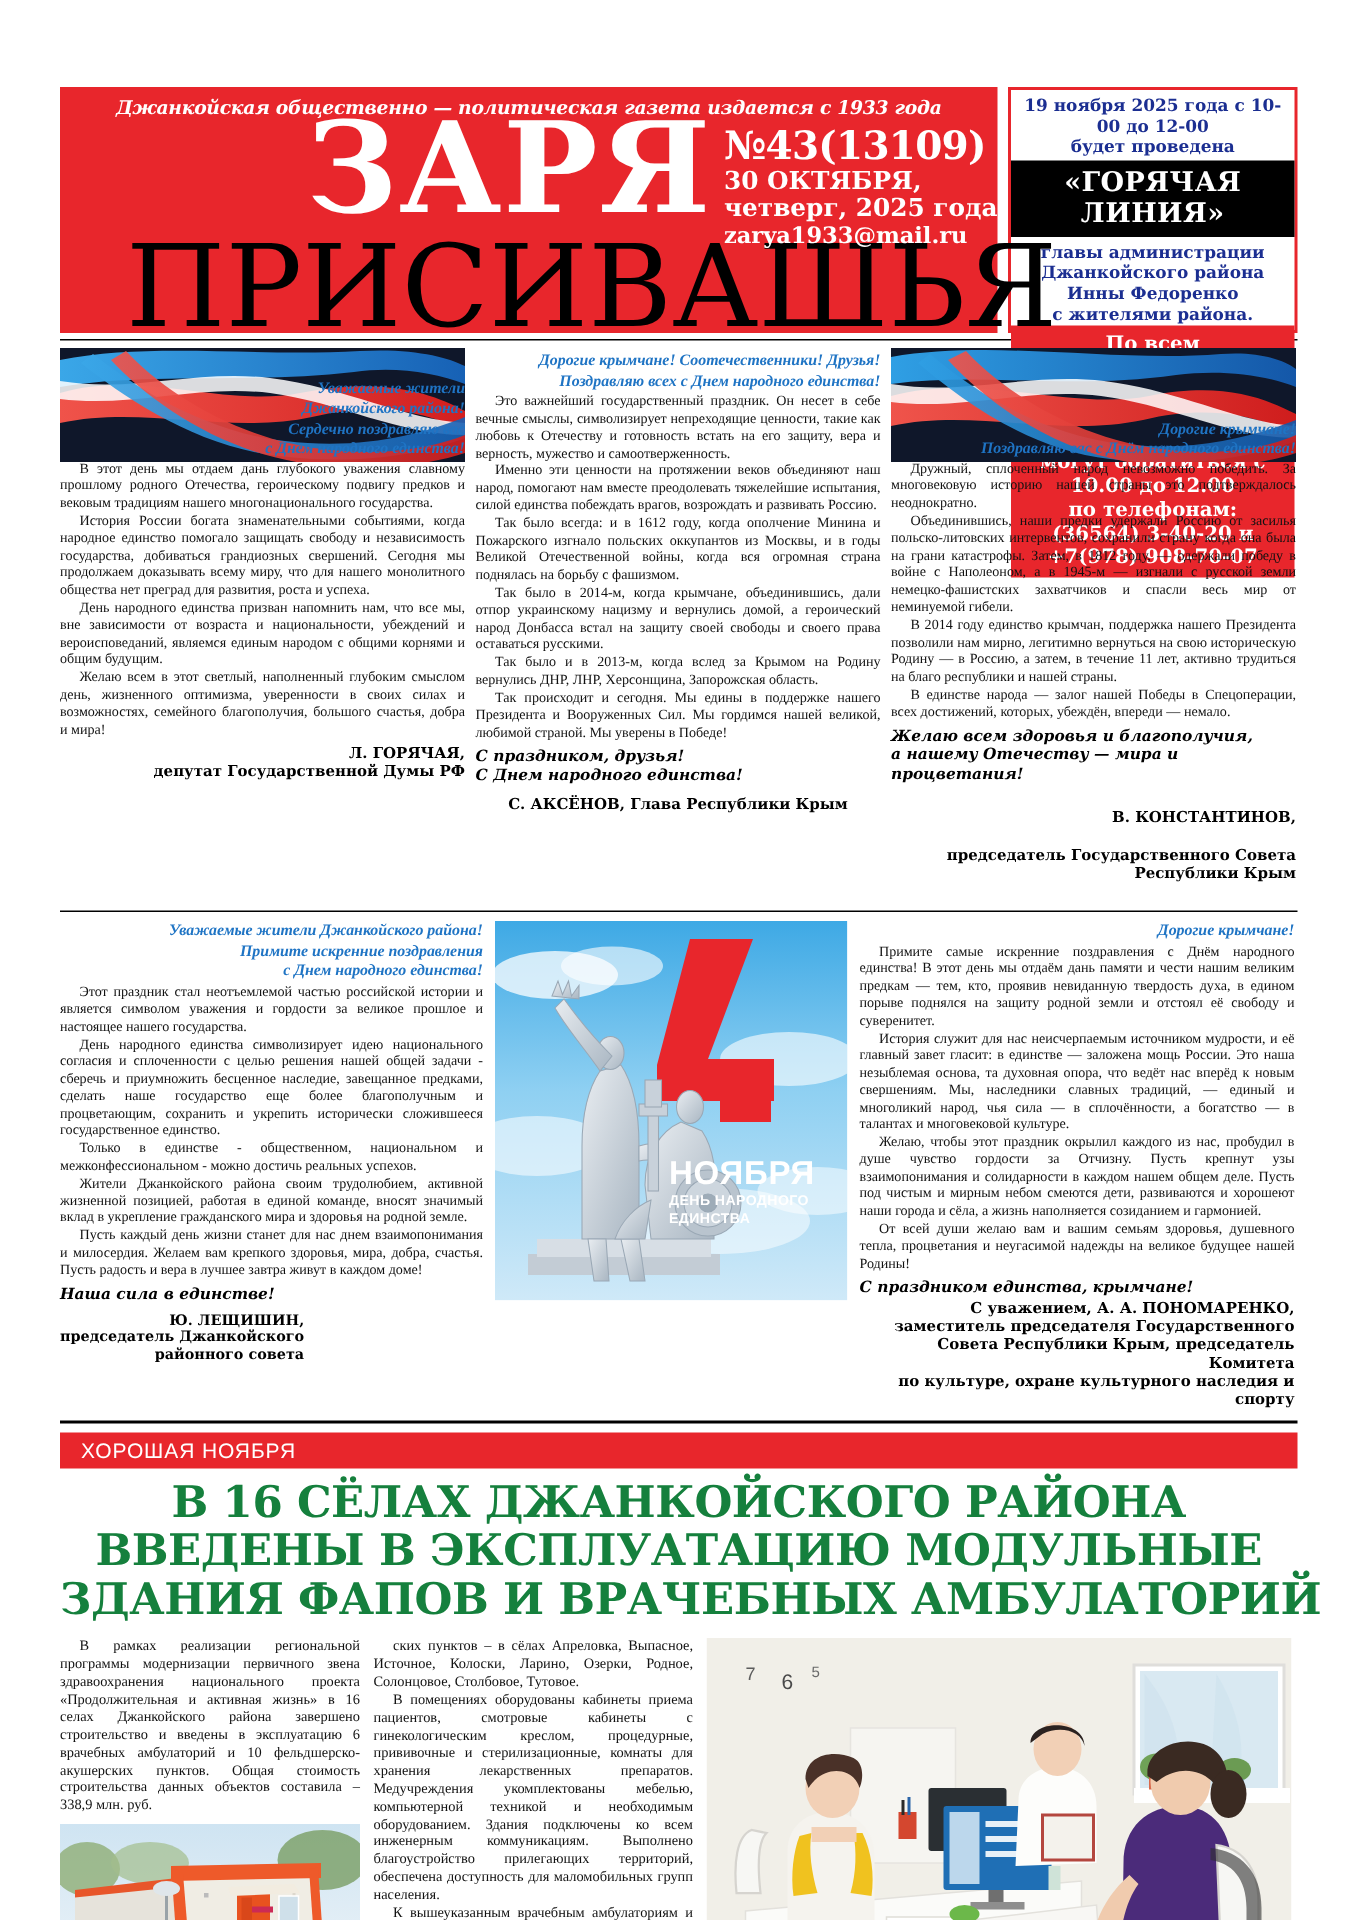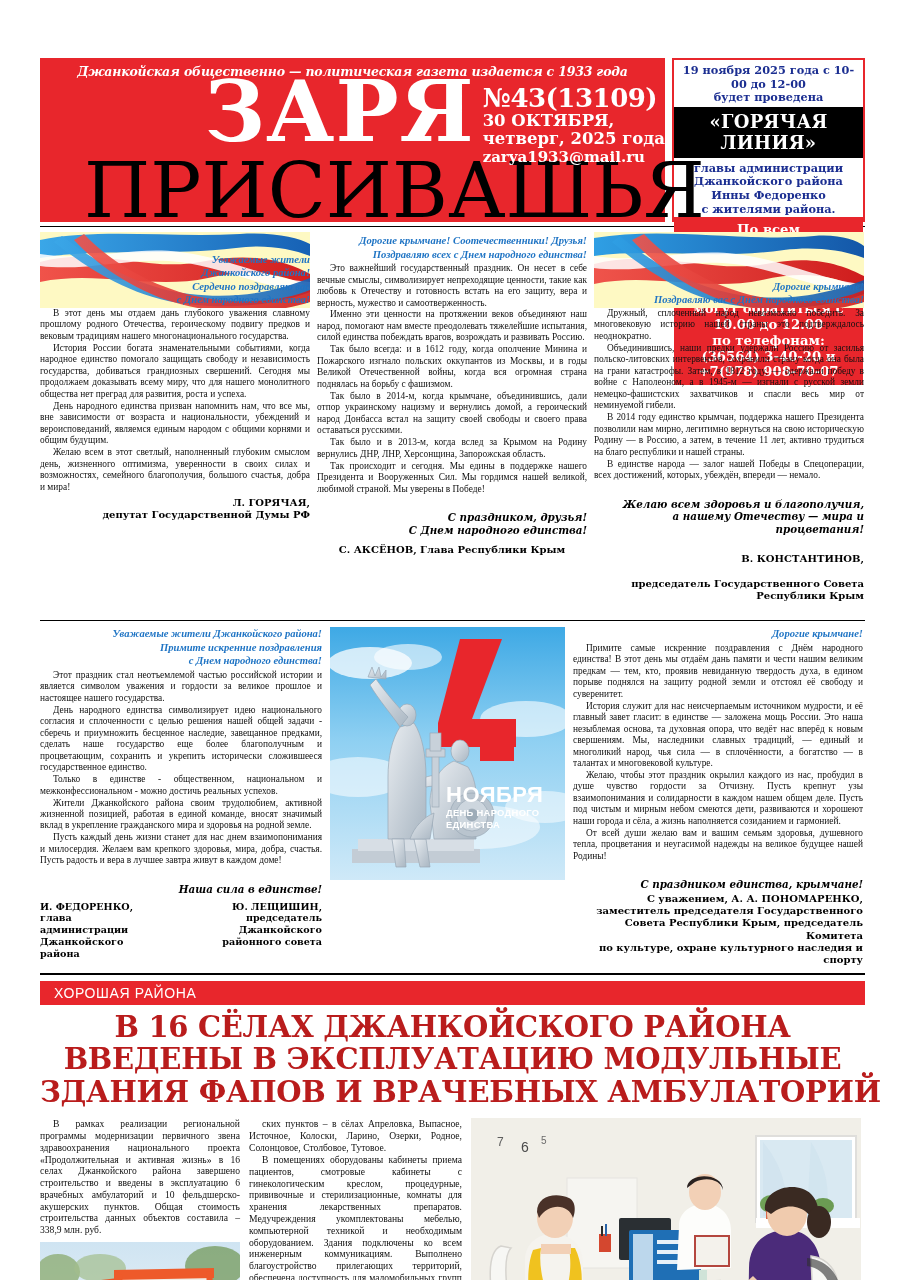--- a/index.html
+++ b/index.html
@@ -60,21 +60,21 @@
   .hl-bottom { background: #e8262c; color: #fff; text-align: center; font-weight: bold;
                font-size: 13.2px; line-height: 1.2; padding: 5px 3px 5px; flex: 1; }
 
   
   .rule { border-top: 1px solid #000; margin-top: 4px; }
   .greet-row { display: flex; gap: 7px; margin-top: 5px; }
   .gcol { width: 270px; }
   .gcol.mid { width: 270px; padding-top: 2px; }
   .ribbon {
     height: 76px; width: 100%; position: relative; overflow: hidden;
-    background: #fef9c3;
+    background: #0f172a;
   }
   .ribbon svg { display:block; width:100%; height:100%; }
   .greet-head {
     color: #1f74c4; font-style: italic; font-weight: bold;
     font-size: 10.6px; line-height: 1.28; text-align: right;
   }
   .ribbon-head {
     position: absolute; left: 0; right: 0; bottom: 1px; z-index: 3;
   }
   .body-text {
@@ -84,21 +84,21 @@
   }
   .body-text p { margin-bottom: 0.5px; }
   .sig {
     font-family: "DejaVu Serif", serif;
     font-weight: bold; font-size: 10px; line-height: 1.22;
     text-align: right; margin-top: 4px;
   }
   .sig-c { text-align: center; }
   .italic-center {
     font-style: italic; font-weight: bold; font-size: 10.3px;
-    text-align: right; line-height: 1.25; margin-top: 16px;
+    text-align: left; line-height: 1.25; margin-top: 3px;
     font-family: "DejaVu Serif", serif;
   }
 
   
   .row2 { display: flex; gap: 8px; margin-top: 6px; }
   .r2-left { width: 282px; }
   .r2-mid { width: 235px; }
   .r2-right { width: 290px; }
   .poster {
     width: 100%; height: 253px; position: relative; overflow: hidden;
@@ -109,21 +109,21 @@
              line-height: 1.22; }
   .sig2row .left { text-align: left; }
   .sig2row .right { text-align: right; }
 
   
   .news-sep { border-top: 2px solid #000; margin-top: 7px; }
   .kicker-bar { background:#e8262c; height:24px; margin-top:6px; display:flex; align-items:center; }
   .kicker-bar span { color:#fff; font-family:"Liberation Sans", sans-serif; font-size:14px;
                      letter-spacing:0.6px; padding-left:14px; }
   .headline {
-    color: #b91c1c; font-family: "DejaVu Serif", serif; font-weight: bold;
+    color: #15803d; font-family: "DejaVu Serif", serif; font-weight: bold;
     font-size: 29px; line-height: 1.08; text-align: center;
     margin-top: 7px; letter-spacing: -0.3px; white-space: nowrap;
   }
   .headline div { margin-bottom: 1px; }
 
   
   .article { display: flex; gap: 9px; margin-top: 10px; }
   .acol1 { width: 200px; }
   .acol2 { width: 213px; }
   .acol3 { width: 390px; }
@@ -277,25 +277,20 @@
 с Днем народного единства!</div>
       <div class="body-text">
         <p>Этот праздник стал неотъемлемой частью российской истории и является символом уважения и гордости за великое прошлое и настоящее нашего государства.</p>
         <p>День народного единства символизирует идею национального согласия и сплоченности с целью решения нашей общей задачи - сберечь и приумножить бесценное наследие, завещанное предками, сделать наше государство еще более благополучным и процветающим, сохранить и укрепить исторически сложившееся государственное единство.</p>
         <p>Только в единстве - общественном, национальном и межконфессиональном - можно достичь реальных успехов.</p>
         <p>Жители Джанкойского района своим трудолюбием, активной жизненной позицией, работая в единой команде, вносят значимый вклад в укрепление гражданского мира и здоровья на родной земле.</p>
         <p>Пусть каждый день жизни станет для нас днем взаимопонимания и милосердия. Желаем вам крепкого здоровья, мира, добра, счастья. Пусть радость и вера в лучшее завтра живут в каждом доме!</p>
       </div>
       <div class="italic-center">Наша сила в единстве!</div>
       <div class="sig2row">
-        <div class="left">
-          <div>И. ФЕДОРЕНКО,</div>
-          <div style="white-space:pre-line;">глава администрации
-Джанкойского района</div>
-        </div>
         <div class="right">
           <div>Ю. ЛЕЩИШИН,</div>
           <div style="white-space:pre-line;">председатель Джанкойского
 районного совета</div>
         </div>
       </div>
     </div>
 
     <div class="r2-mid">
       <div class="poster">
@@ -374,21 +369,21 @@
         <div style="white-space:pre-line;">заместитель председателя Государственного
 Совета Республики Крым, председатель Комитета
 по культуре, охране культурного наследия и спорту</div>
       </div>
     </div>
   </div>
 
   <div class="news-sep"></div>
 
   <div class="kicker-bar">
-    <span>ХОРОШАЯ РАЙОНА</span>
+    <span>ХОРОШАЯ НОЯБРЯ</span>
   </div>
 
   <div class="headline">
     <div>В 16 СЁЛАХ ДЖАНКОЙСКОГО РАЙОНА</div>
     <div>ВВЕДЕНЫ В ЭКСПЛУАТАЦИЮ МОДУЛЬНЫЕ</div>
     <div>ЗДАНИЯ ФАПОВ И ВРАЧЕБНЫХ АМБУЛАТОРИЙ</div>
   </div>
 
   <div class="article">
 

